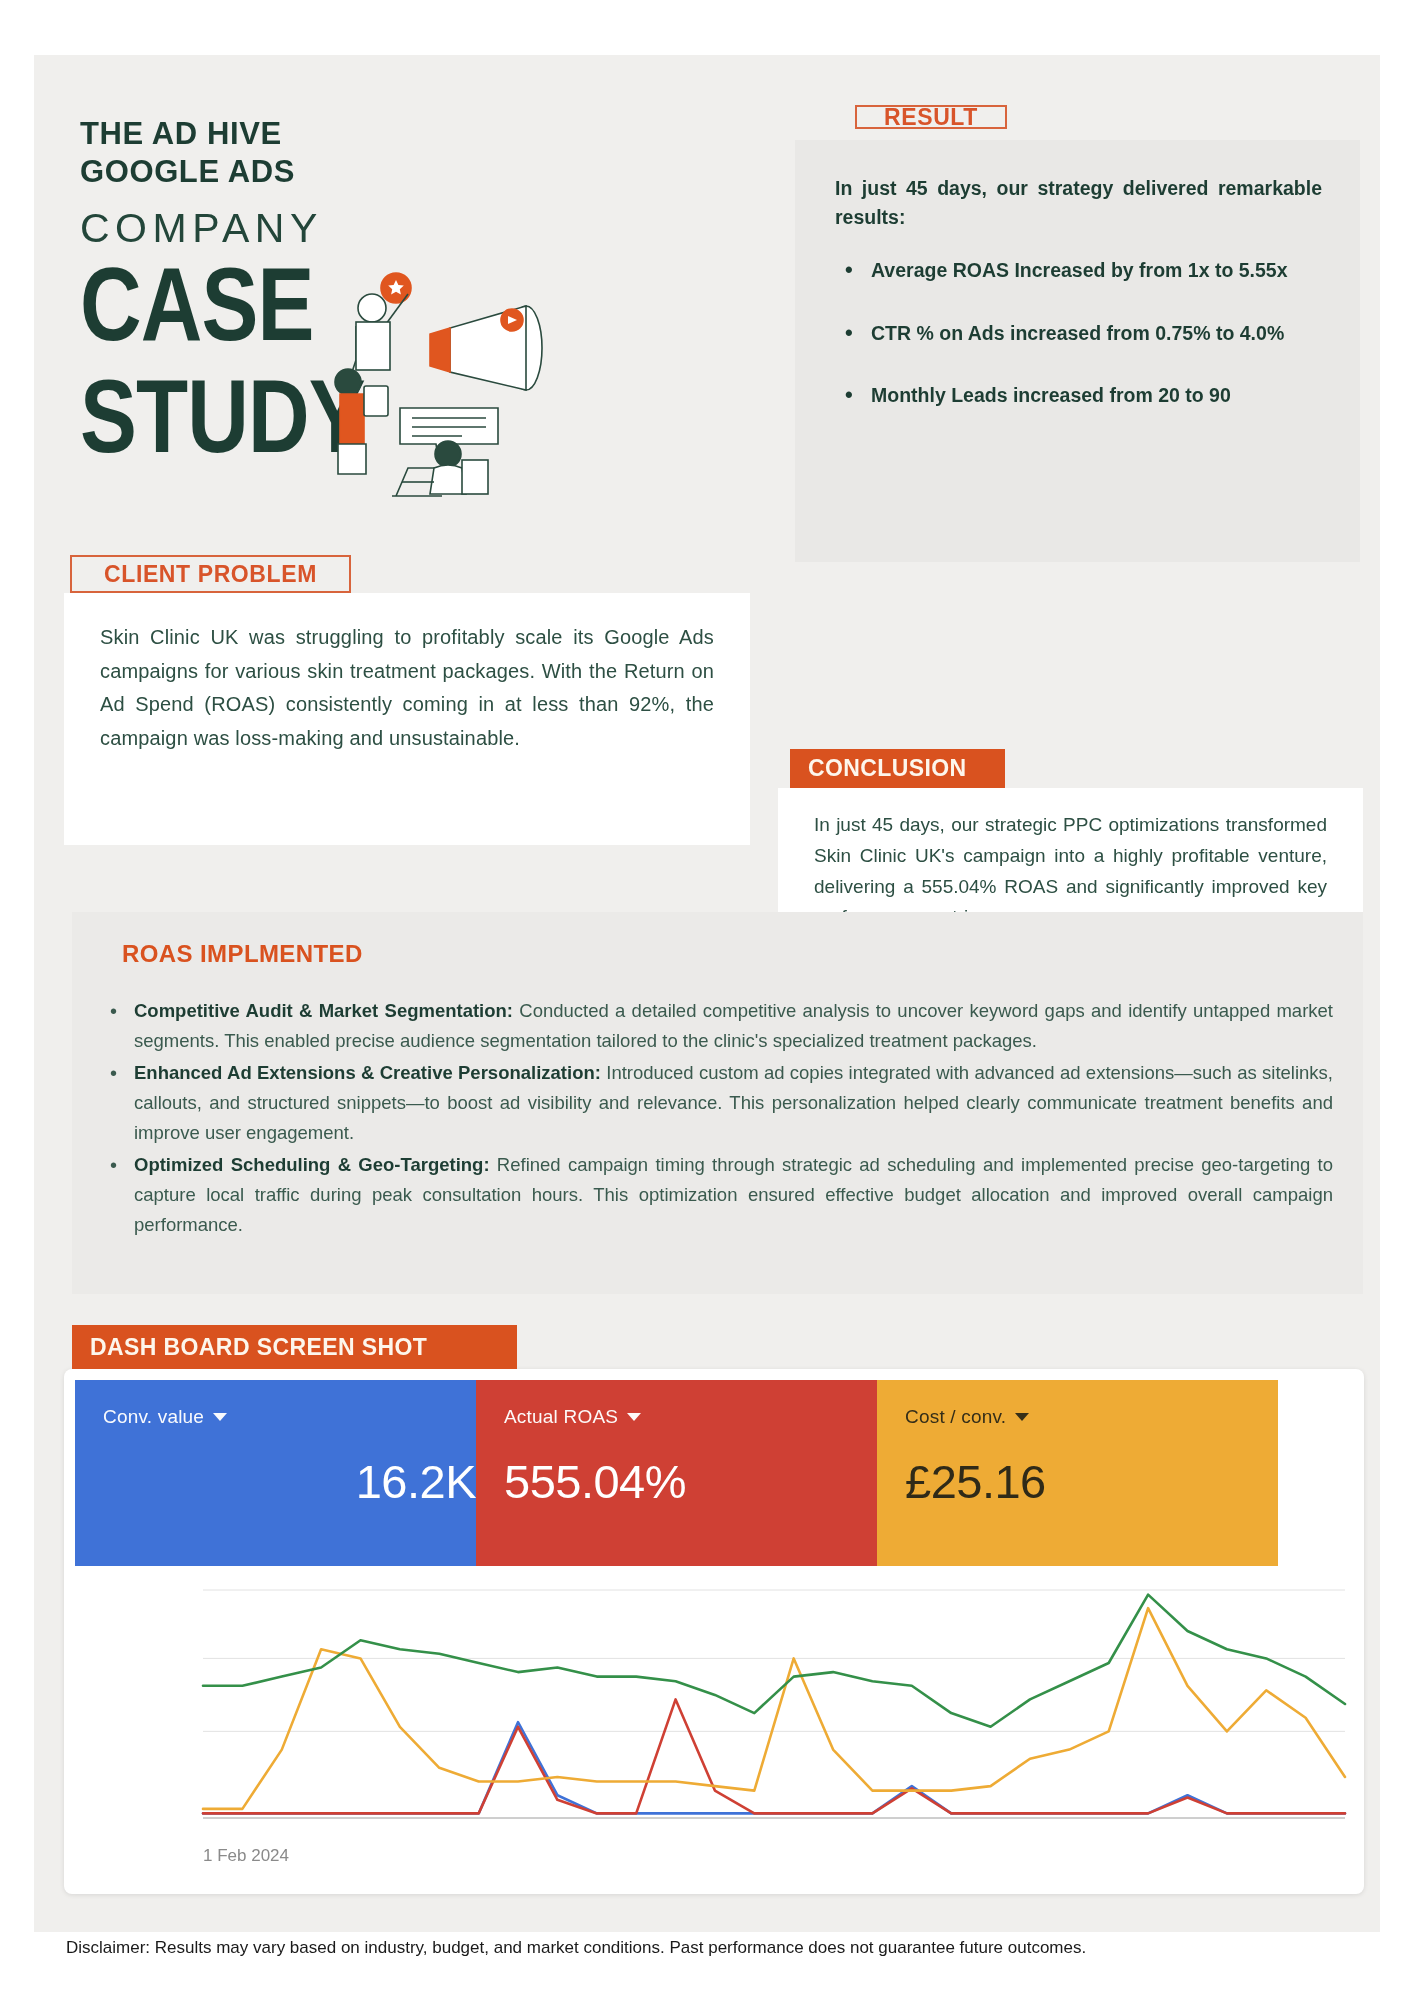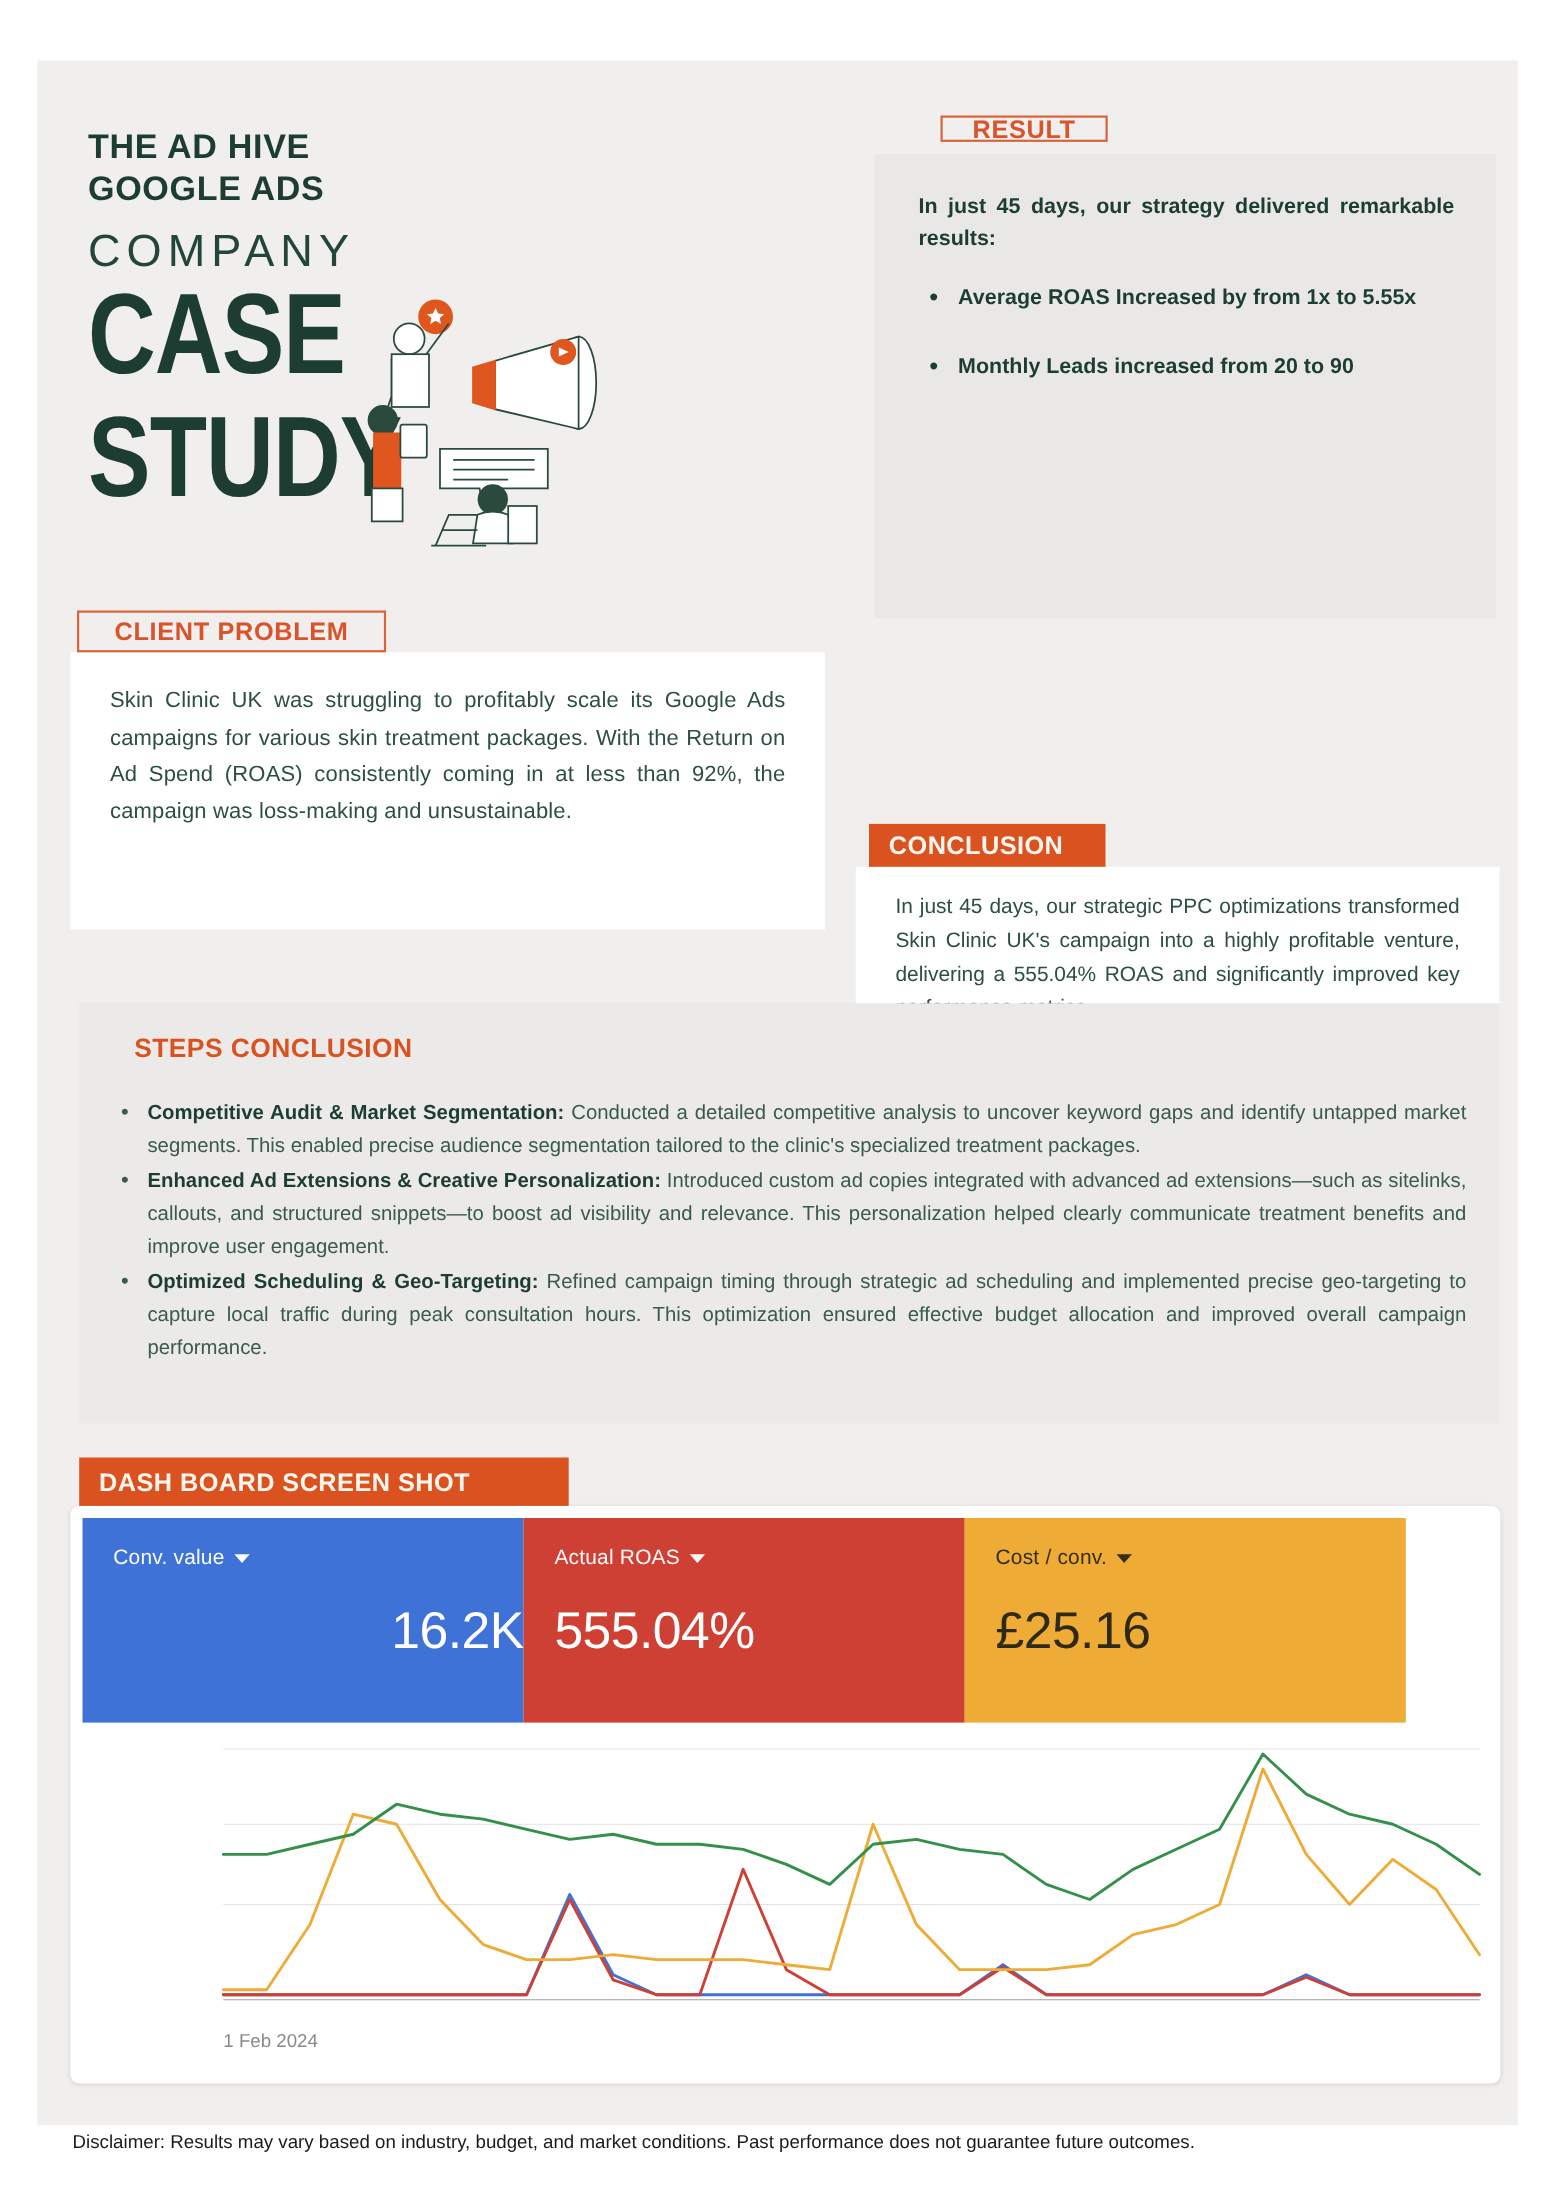--- a/index.html
+++ b/index.html
@@ -234,36 +234,37 @@
         <rect x="132" y="200" width="26" height="34" fill="#ffffff"></rect>
       </g>
     </svg>
   </div>
 
   <div class="chip-outline" id="result-chip">RESULT</div>
   <div class="result-box">
     <div class="result-intro">In just 45 days, our strategy delivered remarkable results:</div>
     <ul class="result-list">
       <li>Average ROAS Increased by from 1x to 5.55x</li>
+      <li>CTR % on Ads increased from 0.75% to 4.0%</li>
       <li>Monthly Leads increased from 20 to 90</li>
     </ul>
   </div>
 
   <div class="chip-outline" id="problem-chip">CLIENT PROBLEM</div>
   <div class="problem-box">
     <div class="problem-text">Skin Clinic UK was struggling to profitably scale its Google Ads campaigns for various skin treatment packages. With the Return on Ad Spend (ROAS) consistently coming in at less than 92%, the campaign was loss-making and unsustainable.</div>
   </div>
 
   <div class="chip-solid" id="conclusion-chip">CONCLUSION</div>
   <div class="conclusion-box">
     <div class="conclusion-text">In just 45 days, our strategic PPC optimizations transformed Skin Clinic UK's campaign into a highly profitable venture, delivering a 555.04% ROAS and significantly improved key performance metrics</div>
   </div>
 
   <div class="steps-box">
-    <div class="steps-title">STEPS CONCLUSION</div>
+    <div class="steps-title">ROAS IMPLMENTED</div>
     <ul class="steps-list">
       <li>
         <b>Competitive Audit &amp; Market Segmentation:</b><span> Conducted a detailed competitive analysis to uncover keyword gaps and identify untapped market segments. This enabled precise audience segmentation tailored to the clinic's specialized treatment packages.</span>
       </li>
       <li>
         <b>Enhanced Ad Extensions &amp; Creative Personalization:</b><span> Introduced custom ad copies integrated with advanced ad extensions—such as sitelinks, callouts, and structured snippets—to boost ad visibility and relevance. This personalization helped clearly communicate treatment benefits and improve user engagement.</span>
       </li>
       <li>
         <b>Optimized Scheduling &amp; Geo-Targeting:</b><span> Refined campaign timing through strategic ad scheduling and implemented precise geo-targeting to capture local traffic during peak consultation hours. This optimization ensured effective budget allocation and improved overall campaign performance.</span>
       </li>

